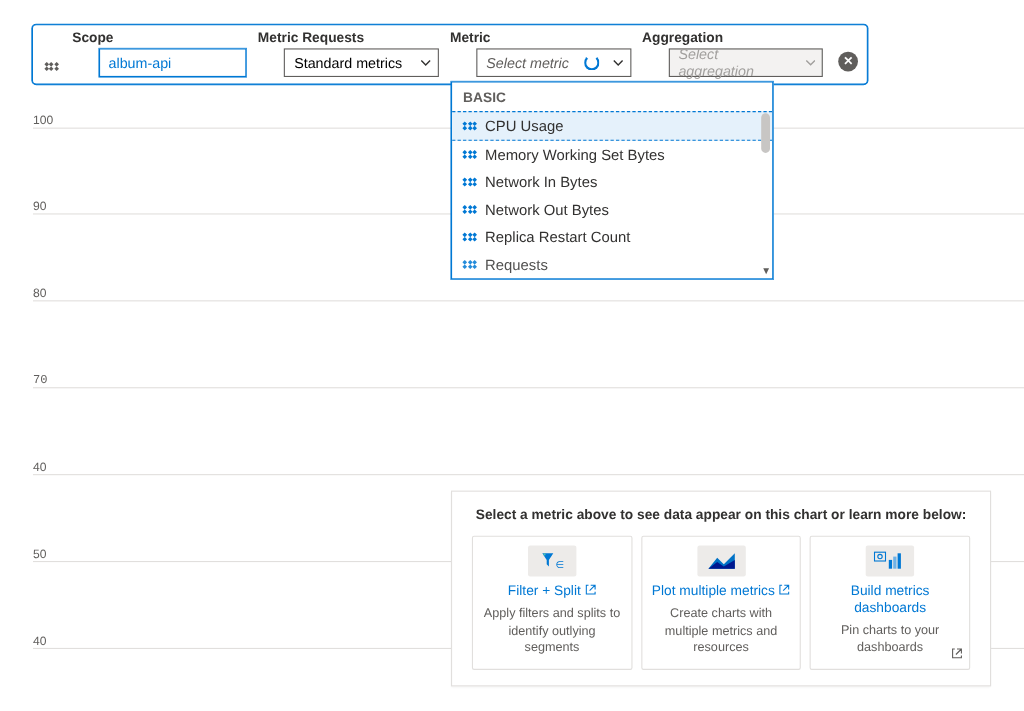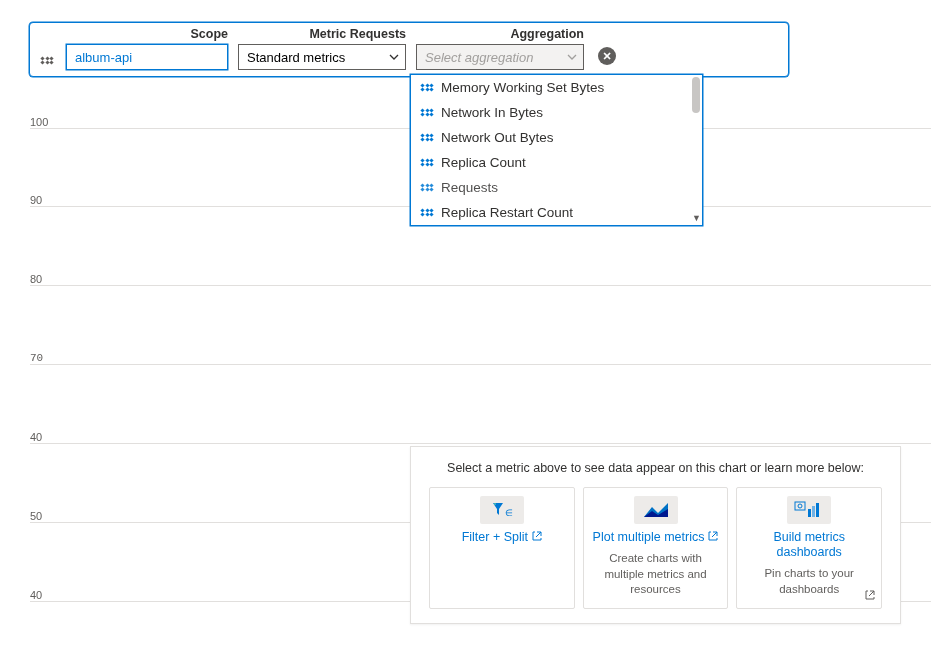--- a/index.html
+++ b/index.html
@@ -5,26 +5,26 @@
   * { box-sizing: border-box; font-family: "Segoe UI", -apple-system, sans-serif; }
   body { margin: 0; padding: 0; background: #fff; width: 931px; height: 646px; position: relative; overflow: hidden; }
 
   .selector-bar {
     position: absolute; top: 22px; left: 29px; width: 760px;
     border: 1px solid #0078d4; border-radius: 4px; background: #fff;
     display: flex; align-items: flex-end; padding: 4px 8px 6px 8px; gap: 10px;
     box-shadow: 0 0 0 0.5px #0078d4;
   }
   .metric-icon-lead { width: 18px; display:flex; align-items:center; justify-content:center; margin-bottom: 6px; }
-  .selector-col { display: flex; flex-direction: column; gap: 1px; text-align: right; }
+  .selector-col { display: flex; flex-direction: column; gap: 1px; }
   .col-label { font-size: 12.5px; font-weight: 600; color: #323130; margin-bottom: 2px; }
   .sel-box {
     height: 26px; border: 1px solid #605e5c; background: #fff;
     display: flex; align-items: center; justify-content: space-between;
-    padding: 0 6px 0 8px; font-size: 13px; cursor: pointer;
+    padding: 0 6px 0 8px; font-size: 13px; cursor: pointer; margin-left: 24px;
   }
   .sel-box.link { color: #0078d4; border-color: #0078d4; box-shadow: 0 0 0 0.5px #0078d4; }
   .sel-box.placeholder { color: #605e5c; font-style: italic; }
   .sel-box.disabled { background: #f3f2f1; color: #a19f9d; font-style: italic; }
   .chev { margin-left: 8px; }
   .loading-ring {
     width: 14px; height: 14px; border: 2px solid #0078d4; border-top-color: transparent;
     border-radius: 50%; display:inline-block; margin-right:2px; vertical-align:middle;
   }
   .close-dot {
@@ -49,31 +49,31 @@
     padding: 5px 10px; font-size: 13.5px; color: #323130; cursor: pointer;
   }
   .dd-item.selected { background: #e5f1fb; border: 1px dashed #0078d4; border-left:none; border-right:none; }
   .dd-item.cut { opacity: 0.85; }
   .dd-sb { position:absolute; right:2px; top:2px; bottom:2px; width:8px; }
   .dd-thumb { position:absolute; top:0; right:0; width:8px; height:36px; background:#c8c6c4; border-radius:4px; }
   .dd-arrow-up, .dd-arrow-down { position:absolute; right:1px; color:#605e5c; font-size:9px; line-height:1; }
   .dd-arrow-up { top:2px; } .dd-arrow-down { bottom:2px; }
 
   
-  .chart { position: absolute; top: 110px; left: 0; right: 0; bottom: 0; margin-top: 12px; }
+  .chart { position: absolute; top: 110px; left: 0; right: 0; bottom: 0; }
   .grid-row { position: absolute; left: 30px; right: 0; border-top: 1px solid #e1dfdd; }
   .grid-label { position:absolute; left:30px; font-size:11px; color:#605e5c; transform:translateY(-100%); }
 
   
   .hint-panel {
     position: absolute; top: 446px; left: 410px; right: 30px;
     border: 1px solid #e1dfdd; background: #fff; padding: 14px 18px 14px 18px;
     box-shadow: 0 1px 2px rgba(0,0,0,0.06);
   }
-  .hint-title { font-size: 12.5px; font-weight: 400; color: #323130; text-align: center; margin-bottom: 12px; }
+  .hint-title { font-size: 12.5px; font-weight: 700; color: #323130; text-align: center; margin-bottom: 12px; }
   .cards { display: flex; gap: 8px; }
   .card {
     flex: 1 1 0; border: 1px solid #e1dfdd; border-radius: 2px;
     padding: 8px 8px 10px 8px; display:flex; flex-direction:column; align-items:center; gap:6px;
     position: relative;
   }
   .card .thumb {
     width: 44px; height: 28px; background: #edebe9; border-radius: 2px;
     display:flex; align-items:center; justify-content:center; font-size:14px;
   }
@@ -114,38 +114,62 @@
   <div class="selector-col" style="width:168px;">
     <div class="col-label">Metric Requests</div>
     <div class="sel-box">
       <span>Standard metrics</span>
       <svg class="chev" viewBox="0 0 10 10">
           <path d="M1 3 L5 7 L9 3" fill="none" stroke="#323130" stroke-width="1.3"></path>
         </svg>
     </div>
   </div>
 
+  <div class="selector-col" style="width:168px;">
+    <div class="col-label">Metric</div>
+    <div class="sel-box placeholder">
+      <span>Select metric</span>
+      <span style="display:inline-flex;align-items:center;gap:2px;">
+        <span class="loading-ring"></span>
+        <svg class="chev" viewBox="0 0 10 10">
+            <path d="M1 3 L5 7 L9 3" fill="none" stroke="#323130" stroke-width="1.3"></path>
+          </svg>
+      </span>
+    </div>
+  </div>
 
   <div class="selector-col" style="width:168px;">
     <div class="col-label">Aggregation</div>
     <div class="sel-box disabled">
       <span>Select aggregation</span>
       <svg class="chev" viewBox="0 0 10 10">
           <path d="M1 3 L5 7 L9 3" fill="none" stroke="#a19f9d" stroke-width="1.3"></path>
         </svg>
     </div>
   </div>
 
   <div class="close-dot">✕</div>
 </div>
 
 <div class="dropdown">
+  <div class="section-header">BASIC</div>
   <div class="dd-scroll">
     <div class="dd-arrow-up">▲</div>
     <div id="dd-items">
+        <div class="dd-item selected">
+          <span class="dots-icon">
+            <span></span>
+            <span></span>
+            <span></span>
+            <span></span>
+            <span></span>
+            <span></span>
+          </span>
+          <span>CPU Usage</span>
+        </div>
         <div class="dd-item">
           <span class="dots-icon">
             <span></span>
             <span></span>
             <span></span>
             <span></span>
             <span></span>
             <span></span>
           </span>
           <span>Memory Working Set Bytes</span>
@@ -174,43 +198,32 @@
         </div>
         <div class="dd-item">
           <span class="dots-icon">
             <span></span>
             <span></span>
             <span></span>
             <span></span>
             <span></span>
             <span></span>
           </span>
-          <span>Replica Count</span>
+          <span>Replica Restart Count</span>
         </div>
         <div class="dd-item cut">
           <span class="dots-icon">
             <span></span>
             <span></span>
             <span></span>
             <span></span>
             <span></span>
             <span></span>
           </span>
           <span>Requests</span>
-        </div>
-        <div class="dd-item">
-          <span class="dots-icon">
-            <span></span>
-            <span></span>
-            <span></span>
-            <span></span>
-            <span></span>
-            <span></span>
-          </span>
-          <span>Replica Restart Count</span>
         </div>
       </div>
     <div class="dd-sb">
       <div class="dd-thumb"></div>
     </div>
     <div class="dd-arrow-down">▼</div>
   </div>
 </div>
 
 <div class="chart">
@@ -242,20 +255,21 @@
             <text x="14" y="15" font-size="9" fill="#0078d4">∈</text>
             <circle cx="4" cy="3" r="1" fill="#4ec2b4"></circle>
           </svg>
         </div>
         <div class="card-title">
           <span>Filter + Split</span>
           <span class="ext-link"><svg width="10" height="10" viewBox="0 0 10 10">
               <path d="M3 1 H1 V9 H9 V7 M5 1 H9 V5 M9 1 L4 6" fill="none" stroke="currentColor" stroke-width="1"></path>
             </svg></span>
         </div>
+        <div class="card-desc">Apply filters and splits to identify outlying segments</div>
       </div>
       <div class="card">
         <div class="thumb">
           <svg width="28" height="18" viewBox="0 0 28 18">
             <polygon points="2,16 10,6 16,12 26,2 26,16" fill="#0072c6"></polygon>
             <polygon points="2,16 10,10 16,14 26,8 26,16" fill="#00188f"></polygon>
           </svg>
         </div>
         <div class="card-title">
           <span>Plot multiple metrics</span>

